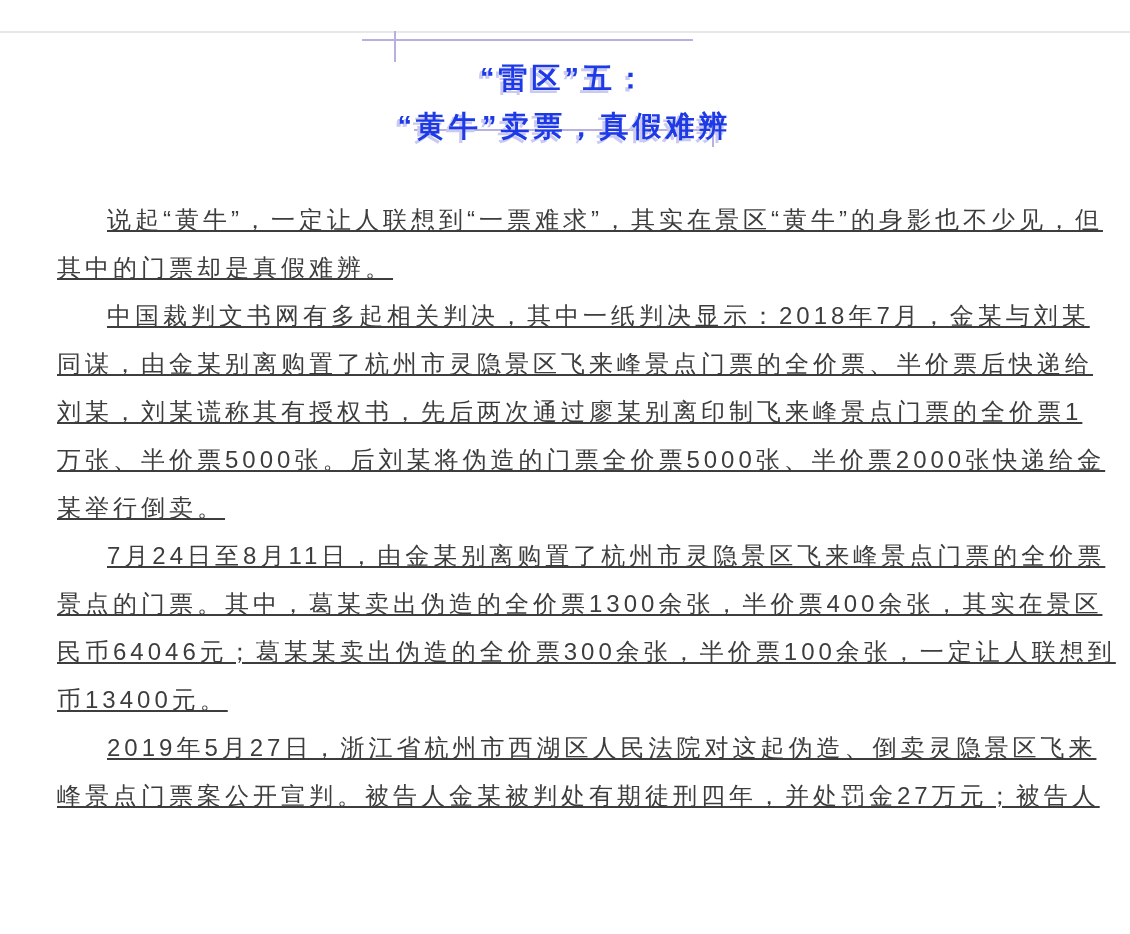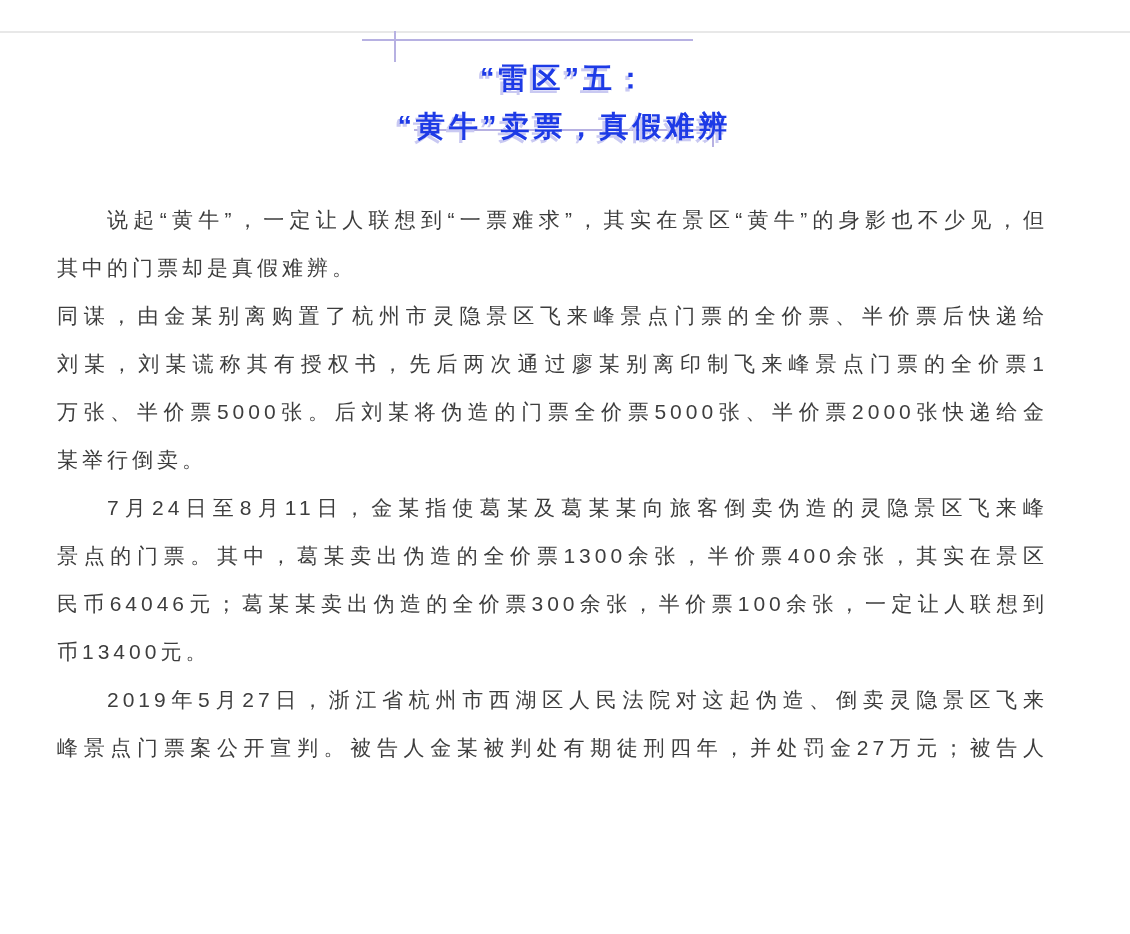--- a/index.html
+++ b/index.html
@@ -25,22 +25,23 @@
   .mark-bottom-v{left:712px;top:112px;width:2px;height:35px;}
   .title{
     position:absolute;left:57px;top:42px;width:991px;
     text-align:center;font-size:29px;font-weight:700;line-height:48px;
     letter-spacing:4px;color:var(--accent);
     text-shadow:-3px 3px 0 var(--shadow);
     margin:12px;
   }
   .body-text{
     position:absolute;left:57px;top:196px;width:991px;
-    font-size:21px;line-height:48px;color:var(--text);
+    font-size:24px;line-height:48px;color:var(--text);
     letter-spacing:4px;
+    text-decoration:underline;
   }
   .line{
     text-align:justify;
     text-align-last:justify;
     white-space:nowrap;
   }
   .line.indent{padding-left:50px;}
   .line.last{text-align-last:left;white-space:normal;}
 </style>
 </head>
@@ -56,25 +57,26 @@
   <div class="mark mark-bottom-v"></div>
 
   <h1 class="title">
     <div>“雷区”五：</div>
     <div>“黄牛”卖票，真假难辨</div>
   </h1>
 
   <div class="body-text" id="article-body">
       <div class="line indent">说起“黄牛”，一定让人联想到“一票难求”，其实在景区“黄牛”的身影也不少见，但</div>
       <div class="line last">其中的门票却是真假难辨。</div>
+      <div class="line indent">中国裁判文书网有多起相关判决，其中一纸判决显示：2018年7月，金某与刘某</div>
       <div class="line">同谋，由金某别离购置了杭州市灵隐景区飞来峰景点门票的全价票、半价票后快递给</div>
       <div class="line">刘某，刘某谎称其有授权书，先后两次通过廖某别离印制飞来峰景点门票的全价票1</div>
       <div class="line">万张、半价票5000张。后刘某将伪造的门票全价票5000张、半价票2000张快递给金</div>
       <div class="line last">某举行倒卖。</div>
-      <div class="line indent">7月24日至8月11日，金某指使葛某及葛某某向旅客倒卖伪造的灵隐景区飞来峰</div>
+      <div class="line indent">7月24日至8月11日，由金某别离购置了杭州市灵隐景区飞来峰景点门票的全价票</div>
       <div class="line">景点的门票。其中，葛某卖出伪造的全价票1300余张，半价票400余张，其实在景区</div>
       <div class="line">民币64046元；葛某某卖出伪造的全价票300余张，半价票100余张，一定让人联想到</div>
       <div class="line last">币13400元。</div>
       <div class="line indent">2019年5月27日，浙江省杭州市西湖区人民法院对这起伪造、倒卖灵隐景区飞来</div>
       <div class="line">峰景点门票案公开宣判。被告人金某被判处有期徒刑四年，并处罚金27万元；被告人</div>
     </div>
 
 </div>
 
 </body></html>

